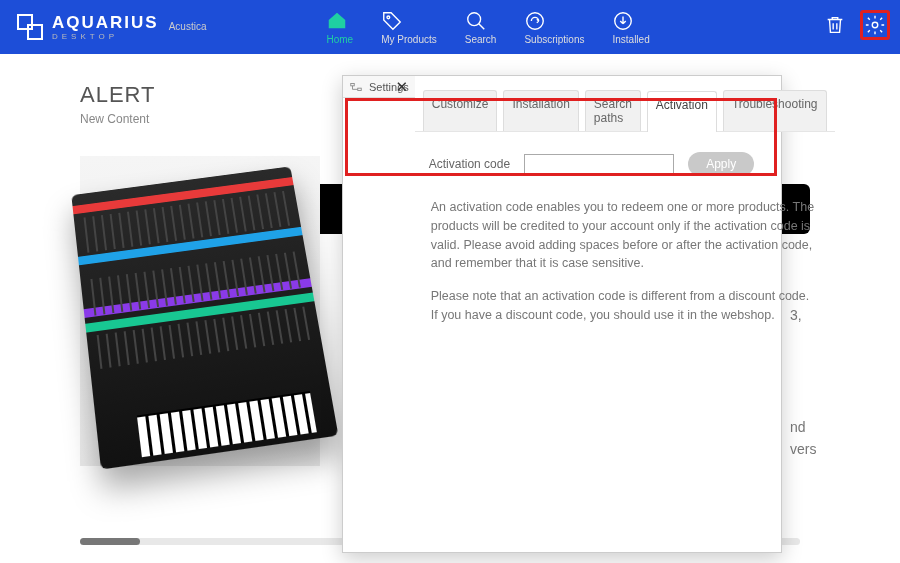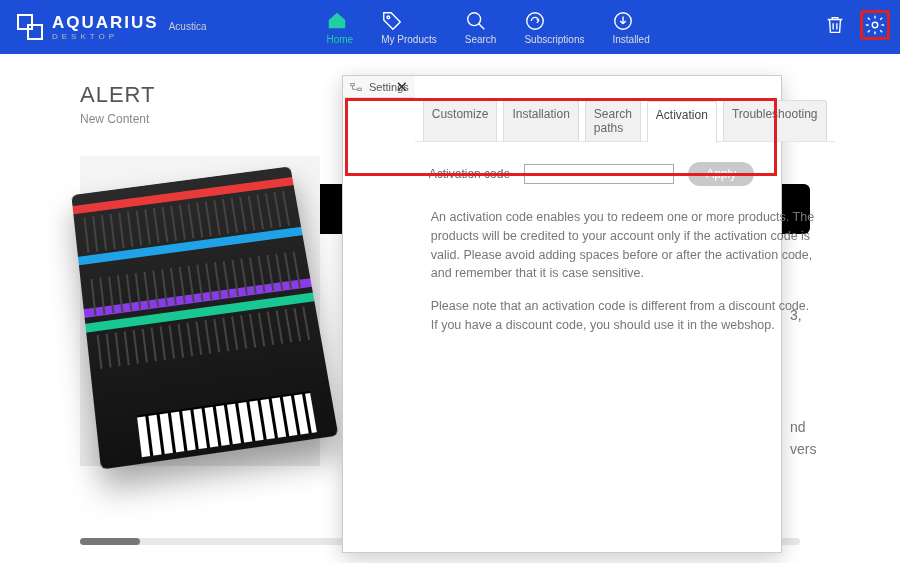--- a/index.html
+++ b/index.html
@@ -115,21 +115,21 @@
     font-size:11px; color:#555;
     position:relative;
   }
   .dlg-title .mini-icon{ width:14px; height:14px; margin-right:6px; display:inline-flex;}
   .dlg-close{ position:absolute; right:4px; top:2px; width:18px; height:18px; cursor:pointer; font-size:15px; line-height:18px; text-align:center; color:#333;}
   .dlg-body{ padding:0; position:relative; }
   .red-box{
     position:absolute; left:2px; top:22px; width:432px; height:78px;
     border:3px solid #e02020; pointer-events:none; z-index:60;
   }
-  .tabs { display:flex; gap:6px; padding:8px 8px 0 8px; border-bottom:1px solid #e5e5e5; margin-top:16px;justify-content:space-between; }
+  .tabs { display:flex; gap:6px; padding:8px 8px 0 8px; border-bottom:1px solid #e5e5e5; margin-top:6px;justify-content:space-between; }
   .tab {
     font-size:12px; color:#666; padding:6px 8px;
     background:#f1f1f1; border:1px solid #ddd; border-bottom:none;
     border-radius:3px 3px 0 0; cursor:pointer;
   }
   .tab.active{ background:#fff; color:#444; position:relative; top:1px; }
   .form-row{
     display:flex; align-items:center; gap:14px;
     padding:20px 14px 8px 14px; font-size:12px; color:#666;
   }

